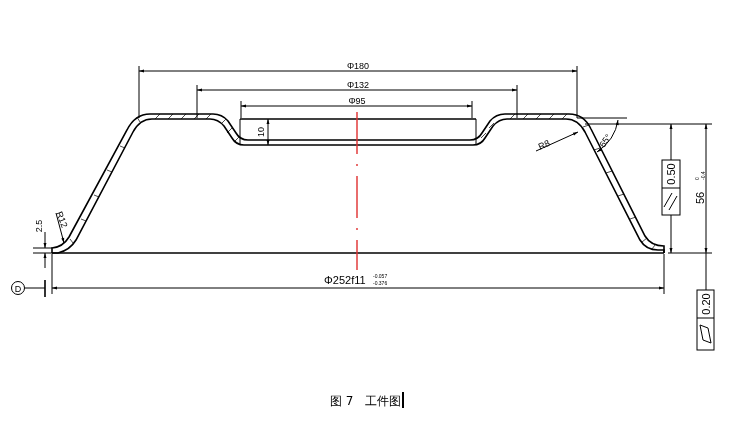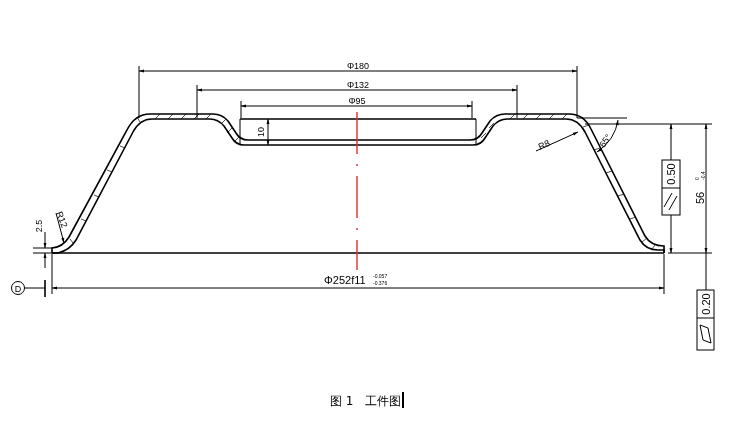--- a/index.html
+++ b/index.html
@@ -155,13 +155,13 @@
 
   <g>
     <line class="ln" x1="706" y1="253" x2="706" y2="290"></line>
     <rect class="ln" x="697" y="290" width="17" height="60"></rect>
     <line class="ln" x1="697" y1="318" x2="714" y2="318"></line>
     <text class="dimbig" transform="translate(710,304) rotate(-90)" text-anchor="middle">0.20</text>
     <path class="ln" d="M700,325 L708,328 L711,343 L703,340 Z"></path>
   </g>
 </svg>
 
-<div class="caption"><span>图 1</span>   <span>工件图</span><span class="cursor"></span></div>
+<div class="caption"><span>图 7</span>   <span>工件图</span><span class="cursor"></span></div>
 
 </body></html>

